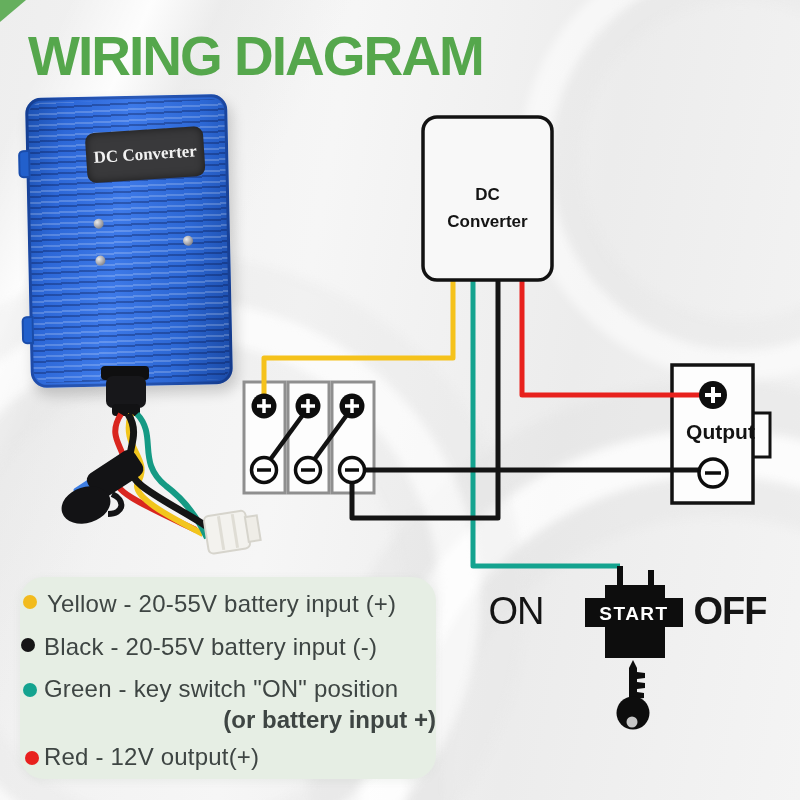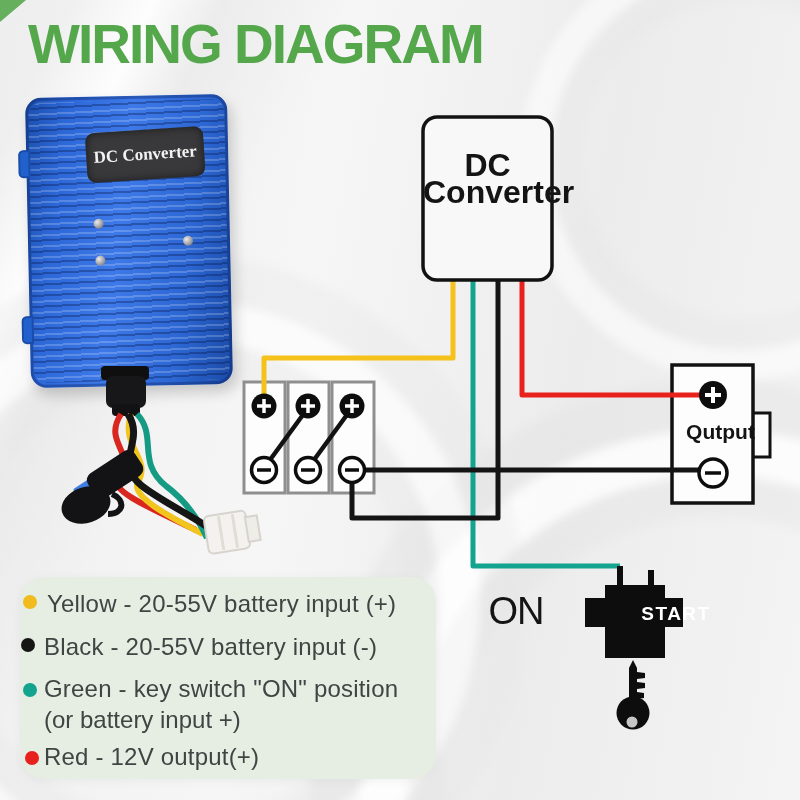--- a/index.html
+++ b/index.html
@@ -9,51 +9,51 @@
     background:
       linear-gradient(115deg, rgba(255,255,255,0) 6%, rgba(255,255,255,.85) 13%, rgba(228,228,228,.45) 19%, rgba(255,255,255,0) 30%),
       linear-gradient(100deg,#eeeeee 0%,#f6f6f6 38%,#ececec 68%,#f4f4f4 100%);
   }
   .ring{position:absolute;border-radius:50%;pointer-events:none;filter:blur(5px);}
   .ring1{left:360px;top:430px;width:620px;height:620px;border:46px solid rgba(255,255,255,.75);box-shadow:0 0 0 50px rgba(223,223,223,.35), inset 0 0 0 40px rgba(226,226,226,.35);}
   .ring2{left:-120px;top:300px;width:520px;height:520px;border:40px solid rgba(255,255,255,.6);box-shadow:0 0 0 44px rgba(228,228,228,.3), inset 0 0 0 36px rgba(229,229,229,.3);}
   .ring3{left:520px;top:-60px;width:380px;height:380px;border:30px solid rgba(255,255,255,.55);box-shadow:inset 0 0 0 30px rgba(230,230,230,.3);}
   .corner-tri{position:absolute;left:0;top:0;width:26px;height:22px;clip-path:polygon(0 0,100% 0,0 100%);opacity:.9;}
 
-  .title{position:absolute;left:28px;top:12px;font-size:55px;font-weight:800;letter-spacing:-2px;white-space:nowrap;}
+  .title{position:absolute;left:28px;top:24px;font-size:55px;font-weight:800;letter-spacing:-2px;white-space:nowrap;}
 
   
   .device{position:absolute;left:28px;top:96px;width:202px;height:290px;transform:rotate(-1.2deg);}
   .device-body{position:absolute;inset:0;border-radius:16px;
     background:linear-gradient(98deg,#1b4fae 0%,#2d68d8 18%,#3d79e8 45%,#2c67d4 75%,#1a4aa6 100%);
     box-shadow:inset 0 0 0 3px rgba(10,30,90,.35), 4px 8px 14px rgba(0,0,0,.18);}
   .device-fins{position:absolute;inset:5px 3px;border-radius:13px;
     background:repeating-linear-gradient(178deg, rgba(255,255,255,.20) 0 2px, rgba(255,255,255,0) 2px 5px, rgba(8,20,70,.34) 5px 7px, rgba(255,255,255,0) 7px 11px);}
   .device-tab{position:absolute;left:-8px;width:12px;height:28px;background:#2260cc;border-radius:5px 0 0 5px;box-shadow:inset 0 0 0 2px rgba(10,30,90,.3);}
   .device-label{position:absolute;left:60px;top:34px;width:118px;height:50px;background:#39393b;border-radius:9px;
     transform:rotate(-2.5deg);display:flex;align-items:center;justify-content:center;
     color:#f2f2f2;font-family:"Liberation Serif",serif;font-weight:700;font-size:17px;white-space:nowrap;
     box-shadow:inset 0 0 8px rgba(0,0,0,.55);}
   .screw{position:absolute;width:10px;height:10px;border-radius:50%;
     background:radial-gradient(circle at 35% 35%, #ececec, #a0a0a6 55%, #64646a);}
 
   svg.wires{position:absolute;left:0;top:0;z-index:3;pointer-events:none;}
 
   .lbl{position:absolute;z-index:4;color:#141414;font-weight:700;text-align:center;}
-  .conv-text{left:423px;top:152px;width:129px;font-size:32px;line-height:27px;}
+  .conv-text{left:423px;top:181px;width:129px;font-size:17px;line-height:27px;}
   .output-text{left:672px;top:420px;width:81px;font-size:21px;margin-left:8px;}
   .on-text{left:476px;top:590px;width:80px;font-size:38px;font-weight:400;letter-spacing:-1px;}
   .off-text{left:684px;top:590px;width:92px;font-size:38px;font-weight:800;letter-spacing:-1px;}
-  .start-text{left:585px;top:603px;width:98px;font-size:19px;color:#ffffff;letter-spacing:1.5px;padding-left:42px;}
+  .start-text{left:585px;top:603px;width:98px;font-size:19px;color:#ffffff;letter-spacing:1.5px;}
 
   .legend{position:absolute;left:20px;top:577px;width:416px;height:202px;border-radius:24px;z-index:2;
     box-shadow:0 2px 8px rgba(90,120,90,.08);}
   .legend-dot{position:absolute;width:14px;height:14px;border-radius:50%;z-index:4;}
   .legend-text{position:absolute;z-index:4;font-size:24px;font-weight:500;letter-spacing:.2px;white-space:nowrap;}
-  .legend-text2{position:absolute;z-index:4;font-size:24px;font-weight:400;width:392px;text-align:left;white-space:nowrap;}
+  .legend-text2{position:absolute;z-index:4;font-size:24px;font-weight:700;width:392px;text-align:right;white-space:nowrap;}
 </style>
 </head>
 <body>
 
 <div class="stage">
 
   <div class="ring ring1"></div>
   <div class="ring ring2"></div>
   <div class="ring ring3"></div>
   <div class="corner-tri" style="background: rgb(85, 167, 76);"></div>
@@ -172,20 +172,21 @@
     </g>
   </svg>
 
   <div class="lbl conv-text">
     <span style="display:block">DC</span>
     <span style="display:block">Converter</span>
   </div>
   <div class="lbl output-text">Qutput</div>
   <div class="lbl on-text">ON</div>
   <div class="lbl start-text">START</div>
+  <div class="lbl off-text">OFF</div>
 
   <div class="legend" style="background: rgb(230, 238, 228);"></div>
 
   <div class="legend-dot" style="left: 23px; top: 595px; background: rgb(242, 187, 29);"></div>
   <div class="legend-text" style="left: 47px; top: 590px; color: rgb(62, 69, 67);">Yellow - 20-55V battery input (+)</div>
 
   <div class="legend-dot" style="left: 21px; top: 638px; background: rgb(22, 22, 22);"></div>
   <div class="legend-text" style="left: 44px; top: 633px; color: rgb(62, 69, 67);">Black - 20-55V battery input (-)</div>
 
   <div class="legend-dot" style="left: 23px; top: 683px; background: rgb(20, 163, 143);"></div>

